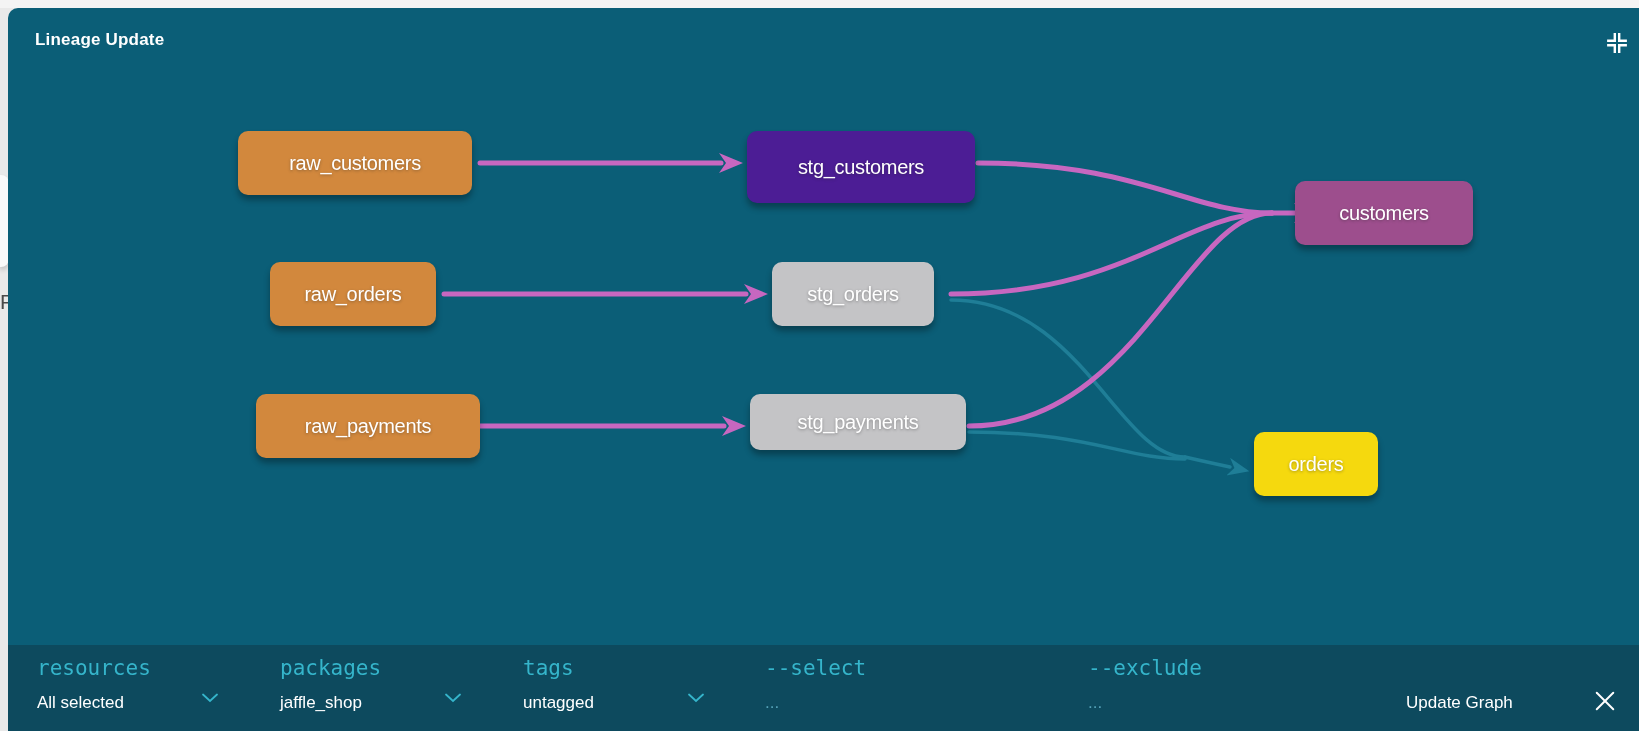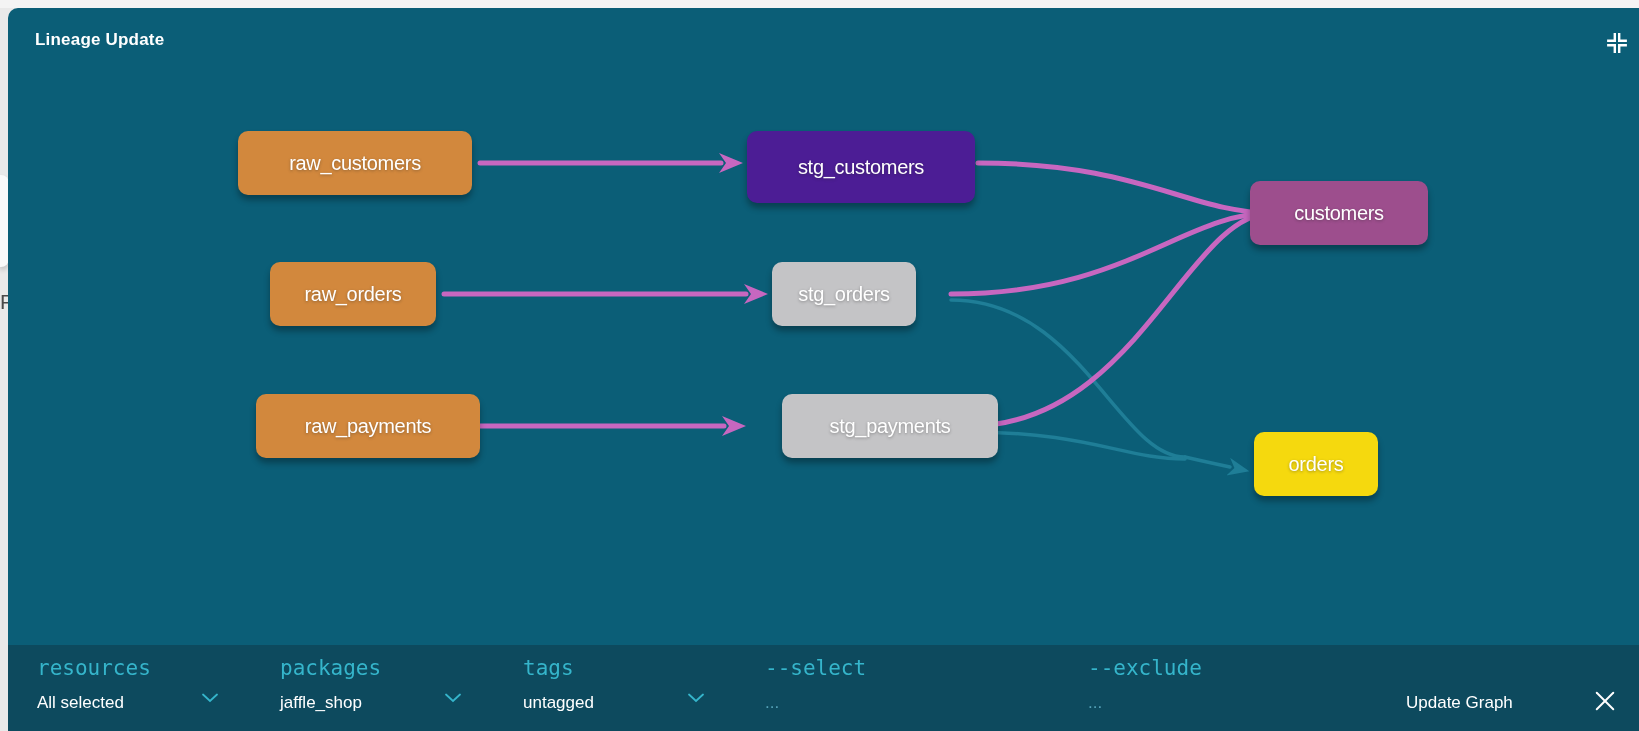--- a/index.html
+++ b/index.html
@@ -84,24 +84,24 @@
       <path d="M943,286 C1120,286 1174,205 1264,205" fill="none" stroke="#c767c0" stroke-width="5" stroke-linecap="round"></path>
       <path d="M961,418 C1128,418 1179,205 1264,205" fill="none" stroke="#c767c0" stroke-width="5" stroke-linecap="round"></path>
       <path d="M1177,449 C1194,453 1208,456 1222,459" fill="none" stroke="#1f7e97" stroke-width="3.5" stroke-linecap="round" marker-end="url(#arrow-teal)"></path>
       <path d="M1264,205 L1288,205" fill="none" stroke="#c767c0" stroke-width="5" stroke-linecap="round" marker-end="url(#arrow-pink)"></path>
     </svg>
 
   <div id="nodes-layer">
       <div class="node" style="left: 230px; top: 123px; width: 234px; height: 64px; background: rgb(210, 136, 61);">raw_customers</div>
       <div class="node" style="left: 739px; top: 123px; width: 228px; height: 72px; background: #4c1d95;">stg_customers</div>
       <div class="node" style="left: 262px; top: 254px; width: 166px; height: 64px; background: rgb(210, 136, 61);">raw_orders</div>
-      <div class="node" style="left: 764px; top: 254px; width: 144px; height: 64px; background: rgb(196, 196, 198);">stg_orders</div>
+      <div class="node" style="left: 764px; top: 254px; width: 162px; height: 64px; background: rgb(196, 196, 198);">stg_orders</div>
       <div class="node" style="left: 248px; top: 386px; width: 224px; height: 64px; background: rgb(210, 136, 61);">raw_payments</div>
-      <div class="node" style="left: 742px; top: 386px; width: 216px; height: 64px; background: rgb(196, 196, 198); margin-left: 32px;">stg_payments</div>
-      <div class="node" style="left: 1242px; top: 173px; width: 178px; height: 64px; background: rgb(157, 78, 141);">customers</div>
+      <div class="node" style="left: 742px; top: 386px; width: 216px; height: 56px; background: rgb(196, 196, 198);">stg_payments</div>
+      <div class="node" style="left: 1287px; top: 173px; width: 178px; height: 64px; background: rgb(157, 78, 141);">customers</div>
       <div class="node" style="left: 1246px; top: 424px; width: 124px; height: 64px; background: rgb(245, 217, 14);">orders</div>
     </div>
 
   <div class="toolbar">
 
     <div class="field f0">
       <span class="field-label">resources</span>
       <span class="field-value">All selected</span>
       <svg class="chevron" width="16" height="10" viewBox="0 0 16 10">
         <polyline points="1,1.5 8,8 15,1.5" fill="none" stroke="#35b5cb" stroke-width="1.8" stroke-linecap="round"></polyline>

